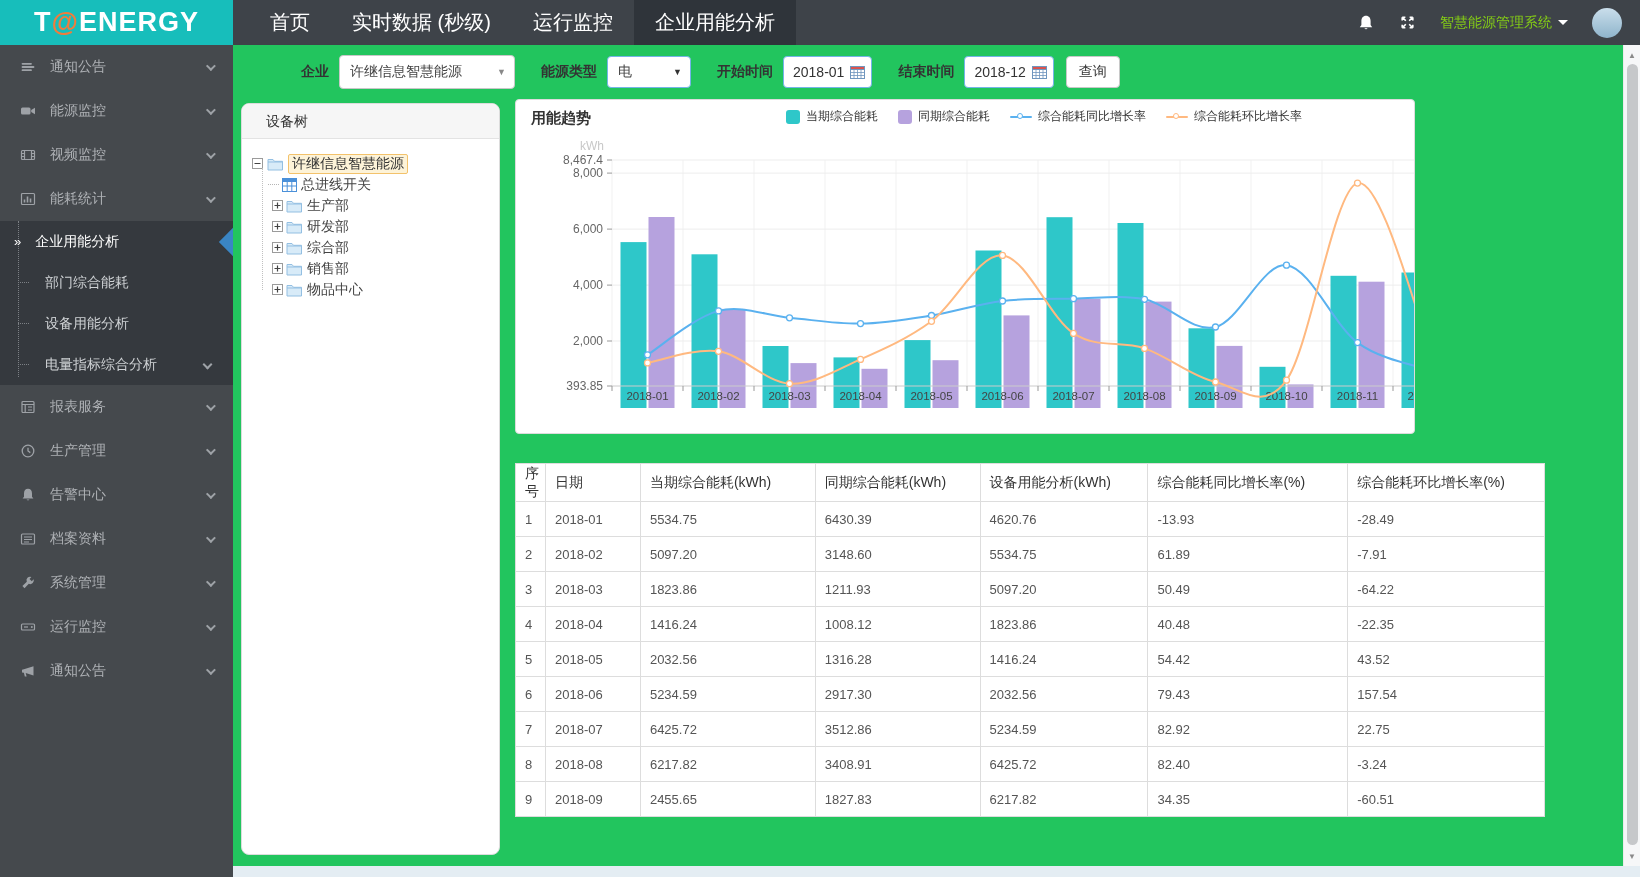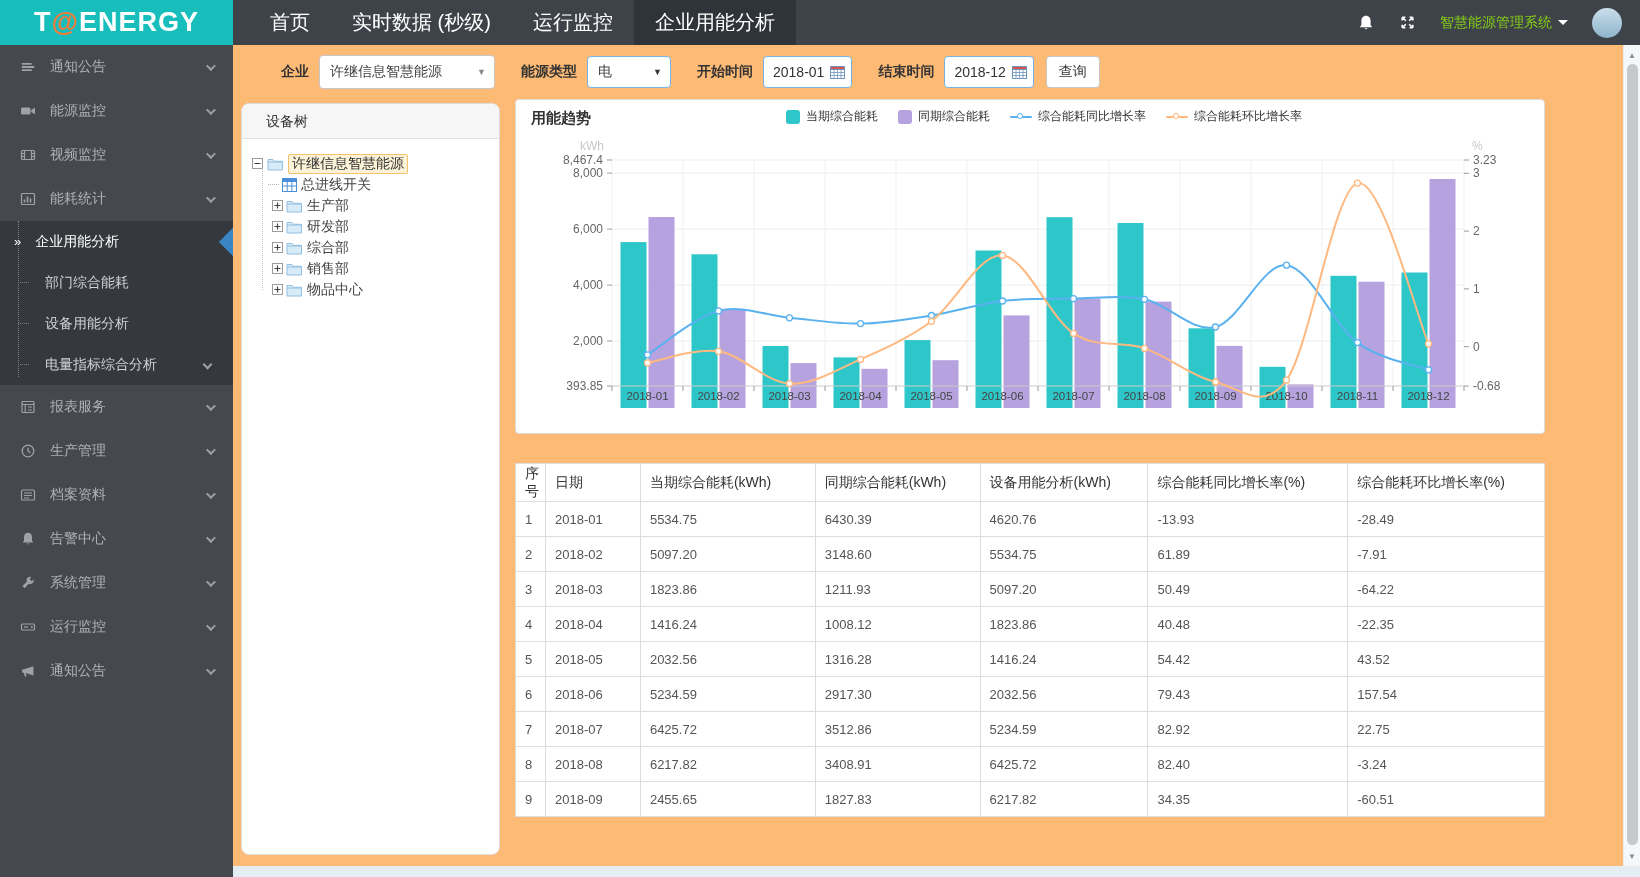--- a/index.html
+++ b/index.html
@@ -33,21 +33,21 @@
   .submenu { background:#35393e; position:relative; }
   .submenu::before { content:""; position:absolute; left:18px; top:0; bottom:8px; border-left:1px dotted #7c8085; }
   .sub-item { height:41px; display:flex; align-items:center; padding-left:18px; color:#cfd2d5; font-size:14px; cursor:pointer; position:relative; }
   .sub-item .stub { width:11px; border-top:1px dotted #7c8085; margin-right:16px; flex:none; }
   .sub-item .arrows { color:#fff; font-size:13px; margin-right:14px; margin-left:-4px; flex:none; }
   .sub-item.active { color:#fff; }
   .sub-item .chev { margin-left:auto; margin-right:22px; width:7px; height:7px; border-right:2px solid #9ea2a7; border-bottom:2px solid #9ea2a7; transform:rotate(45deg); }
   .sub-marker { position:absolute; right:-10px; top:50%; width:20px; height:20px; margin-top:-10px; background:#3a85c4; transform:rotate(45deg); }
 
   
-  .main { position:absolute; left:233px; top:45px; right:17px; bottom:11px; background:#fdba74; overflow:hidden; }
+  .main { position:absolute; left:233px; top:45px; right:17px; bottom:11px; background:#22c55e; overflow:hidden;padding-left:20px; }
   .filterbar { height:53px; display:flex; align-items:center; padding-left:48px; }
   .flabel { font-size:14px; font-weight:bold; color:#333; margin-right:10px; white-space:nowrap; }
   .group { display:flex; align-items:center; }
   .group + .group { margin-left:26px; }
   .sel { height:34px; border:1px solid #c8c8c8; border-radius:4px; background:#fff; display:flex; align-items:center; padding:0 8px 0 10px; font-size:14px; color:#444; cursor:pointer; }
   .sel .sv { flex:1; }
   .sel .scaret { font-size:9px; color:#888; margin-left:8px; }
   .sel.blue { border-color:#74b4e8; height:32px; }
   .sel.blue .scaret { color:#333; }
   .datebox { height:32px; border:1px solid #74b4e8; border-radius:4px; background:#fff; display:flex; align-items:center; padding:0 6px 0 9px; font-size:14px; color:#333; cursor:text; }
@@ -61,21 +61,21 @@
   .tnode { display:flex; align-items:center; height:21px; white-space:nowrap; cursor:pointer; }
   .tnode .gap { flex:none; }
   .tnode svg { flex:none; }
   .tnode .tlabel { margin-left:4px; }
   .tnode .tlabel.selected { background:#fdf3d8; border:1px solid #f3c26b; padding:0 3px; border-radius:2px; color:#333; }
   .tstub { width:11px; border-top:1px dotted #b5b5b5; margin-right:3px; flex:none; }
   .tree-kids { position:relative; }
   .tree-kids::before { content:""; position:absolute; left:14px; top:-6px; bottom:10px; border-left:1px dotted #c0c0c0; }
 
   
-  .chart-panel { position:absolute; left:282px; top:54px; width:1030px; height:335px; background:#fff; border:1px solid #dcdcdc; border-radius:4px; overflow:hidden; }
+  .chart-panel { position:absolute; left:282px; top:54px; width:900px; height:335px; background:#fff; border:1px solid #dcdcdc; border-radius:4px; overflow:hidden; }
   .chart-head { position:relative; height:34px; }
   .chart-title { position:absolute; left:15px; top:9px; font-size:15px; font-weight:bold; color:#333; }
   .legend { position:absolute; left:270px; top:8px; display:flex; align-items:flex-start; gap:20px; }
   .lg-item { display:flex; align-items:center; gap:6px; font-size:12px; color:#333; cursor:pointer; }
   .lg-sq { width:14px; height:14px; border-radius:3px; }
   .lg-line { position:relative; width:22px; height:10px; }
   .lg-line .bar { position:absolute; left:0; right:0; top:4px; height:2px; border-radius:1px; }
   .lg-line .dot { position:absolute; left:7px; top:1px; width:6px; height:6px; border-radius:50%; background:#fff; border:1px solid; }
   .chart-svg-wrap { position:absolute; left:8px; top:34px; }
 
@@ -204,36 +204,36 @@
           <svg viewBox="0 0 16 16" fill="none" stroke="currentColor" stroke-width="1.3">
             <circle cx="8" cy="8" r="5.8"></circle>
             <path d="M8 4.8V8l2.3 1.6"></path>
           </svg>
         </span>
         <span>生产管理</span>
         <span class="chev"></span>
       </div>
       <div class="side-item">
         <span class="sicon">
+          <svg viewBox="0 0 16 16">
+            <path d="M8 1.8c-2.6 0-4 1.9-4 4.6v3.4L2.6 11.6h10.8L12 9.8V6.4c0-2.7-1.4-4.6-4-4.6z" fill="currentColor"></path>
+            <path d="M6.6 12.4a1.5 1.5 0 0 0 2.8 0z" fill="currentColor"></path>
+          </svg>
+        </span>
+        <span>告警中心</span>
+        <span class="chev"></span>
+      </div>
+      <div class="side-item">
+        <span class="sicon">
           <svg viewBox="0 0 16 16" fill="none" stroke="currentColor" stroke-width="1.2">
             <rect x="1.5" y="3" width="13" height="10" rx="1"></rect>
             <path d="M4 6h8M4 8.5h8M4 11h5"></path>
           </svg>
         </span>
         <span>档案资料</span>
-        <span class="chev"></span>
-      </div>
-      <div class="side-item">
-        <span class="sicon">
-          <svg viewBox="0 0 16 16">
-            <path d="M8 1.8c-2.6 0-4 1.9-4 4.6v3.4L2.6 11.6h10.8L12 9.8V6.4c0-2.7-1.4-4.6-4-4.6z" fill="currentColor"></path>
-            <path d="M6.6 12.4a1.5 1.5 0 0 0 2.8 0z" fill="currentColor"></path>
-          </svg>
-        </span>
-        <span>告警中心</span>
         <span class="chev"></span>
       </div>
       <div class="side-item">
         <span class="sicon">
           <svg viewBox="0 0 16 16">
             <path d="M13.6 4.2a3.6 3.6 0 0 1-4.8 4.6l-4.3 4.4-2.1-2.1 4.4-4.3a3.6 3.6 0 0 1 4.6-4.8L9.5 3.9l2.3 2.3 1.8-2z" fill="currentColor"></path>
           </svg>
         </span>
         <span>系统管理</span>
         <span class="chev"></span>

